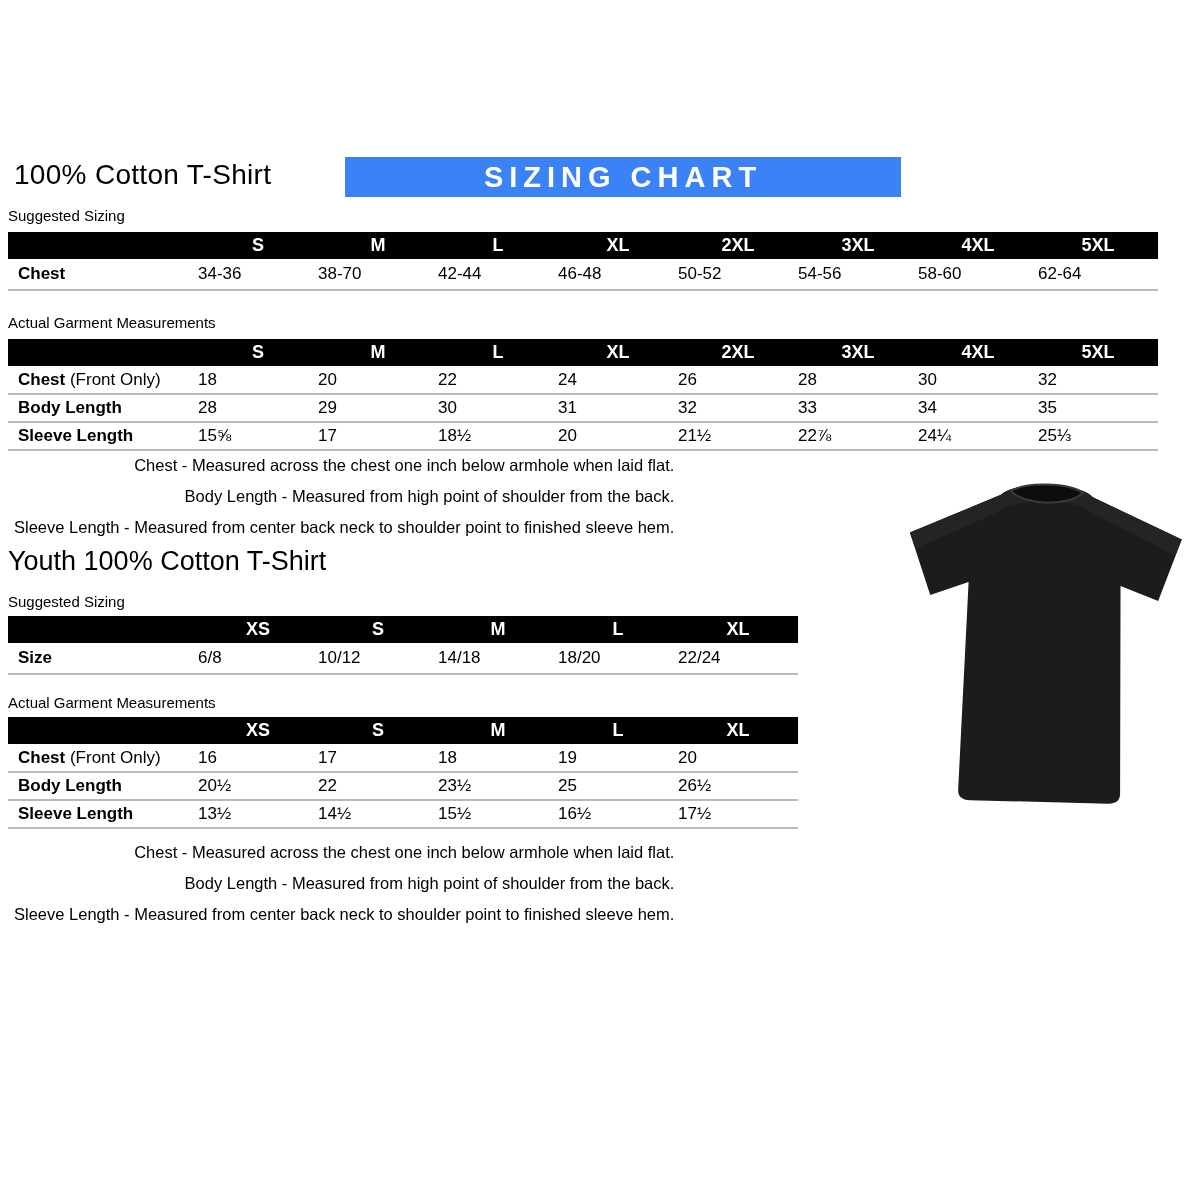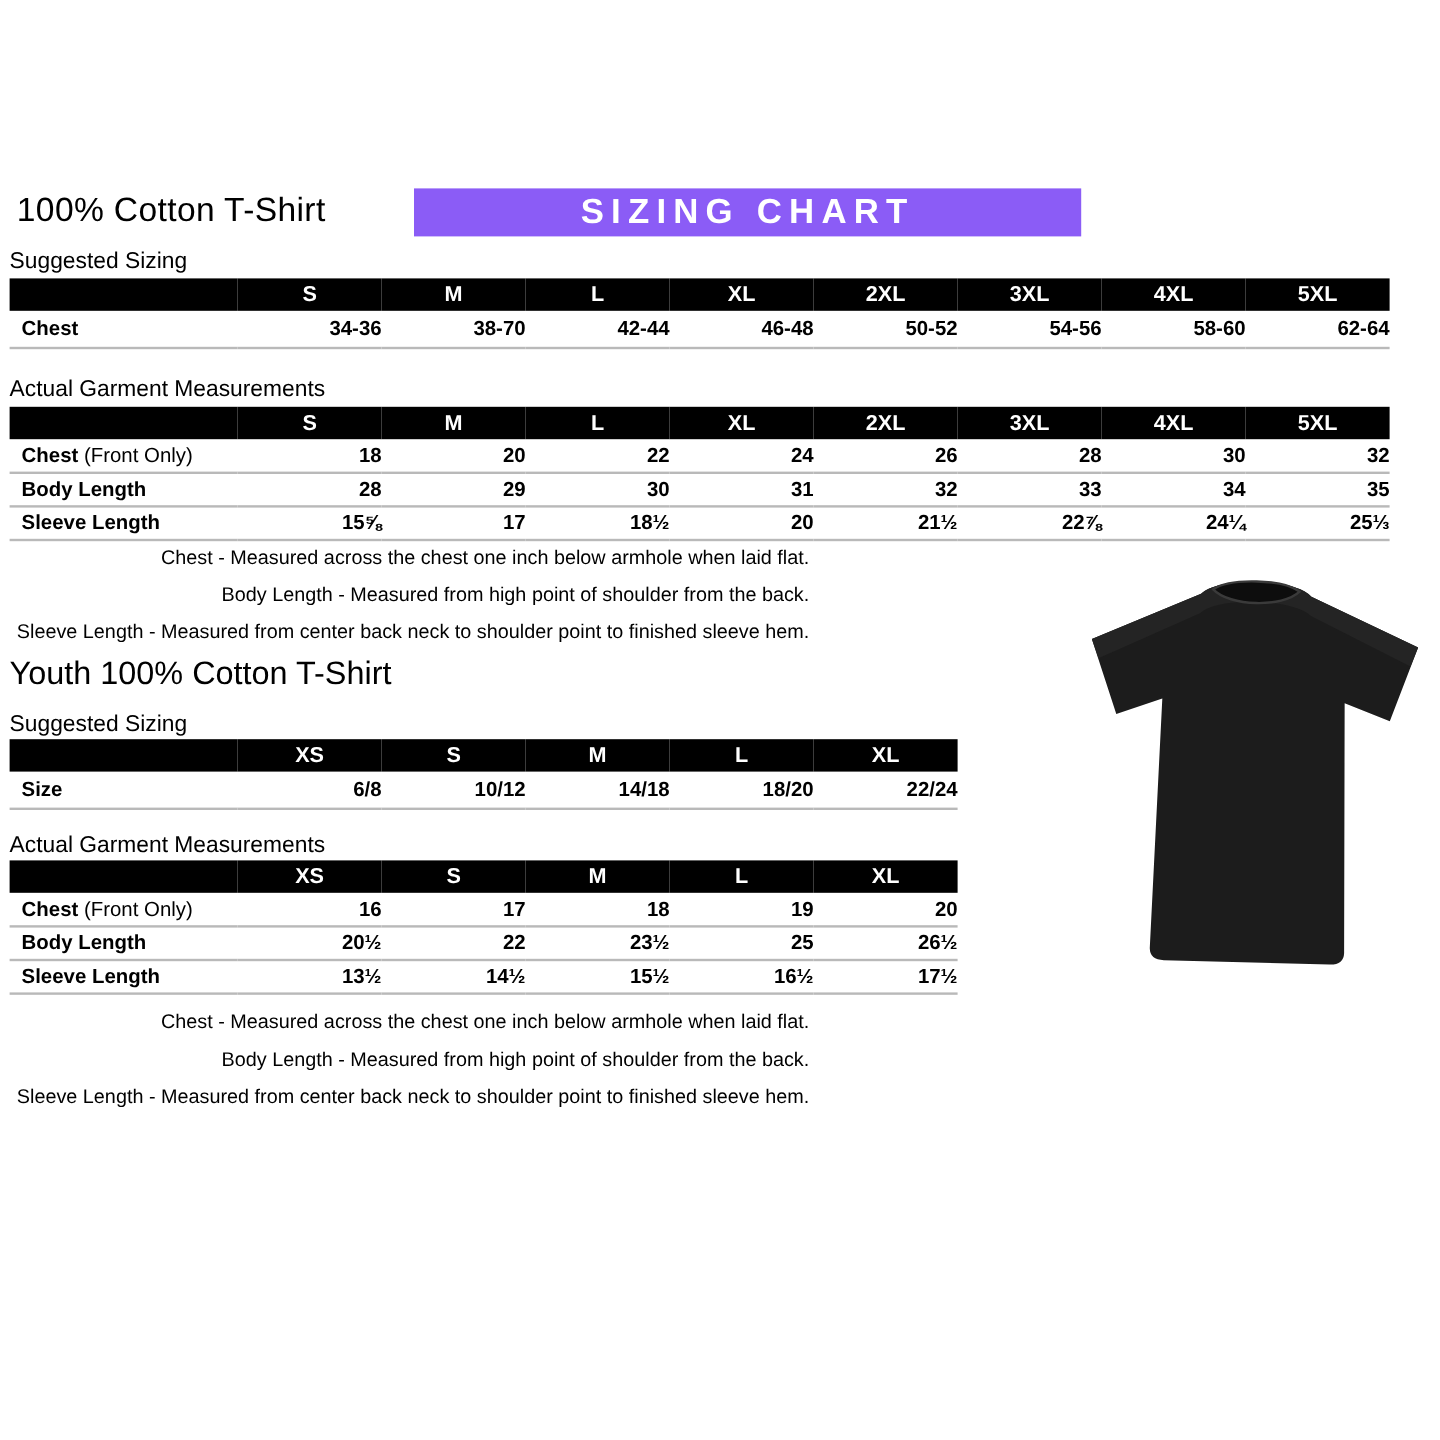--- a/index.html
+++ b/index.html
@@ -12,38 +12,37 @@
     position: relative;
     overflow: hidden;
   }
   .page { position: absolute; inset: 0; }
 
   
   .title-row { position: absolute; top: 159px; left: 14px; right: 0; height: 42px; }
   .adult-title { font-size: 28px; font-weight: 400; margin: 0; display: inline-block; letter-spacing: 0.3px; }
   .banner {
     position: absolute; left: 331px; top: -2px; width: 556px; height: 40px;
-    background: #8b5cf6; color: #fff;
+    background: #3b82f6; color: #fff;
     display: flex; align-items: center; justify-content: center;
     font-size: 29px; font-weight: 700; letter-spacing: 6px;
   }
 
-  .section-label { position: absolute; left: 8px; font-size: 19px; font-weight: 400; }
+  .section-label { position: absolute; left: 8px; font-size: 15px; font-weight: 400; }
 
   
   .size-table { border-collapse: collapse; table-layout: fixed; position: absolute; left: 8px; }
   .size-table th {
     background: #000; color: #fff;
     font-size: 18px; font-weight: 700;
     height: 27px; padding: 0; text-align: center;
   }
   .size-table td {
-    font-size: 17px; text-align: right; padding: 0;
+    font-size: 17px; text-align: left; padding: 0;
     border-bottom: 2px solid #b9b9b9;
-    font-weight: bold;
   }
   .size-table .label-col { width: 190px; }
   .size-table td.row-label { text-align: left; font-weight: 700; padding-left: 10px; }
   .label-note { font-weight: 400; text-align: center; }
   .adult-table { width: 1150px; }
   .youth-table { width: 790px; }
   .suggested-table td { height: 31px; }
   .actual-table td { height: 28px; }
 
   

